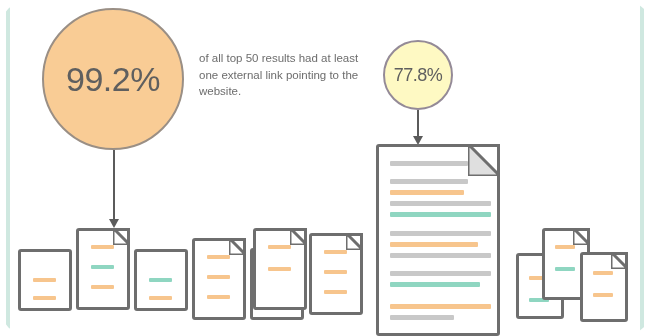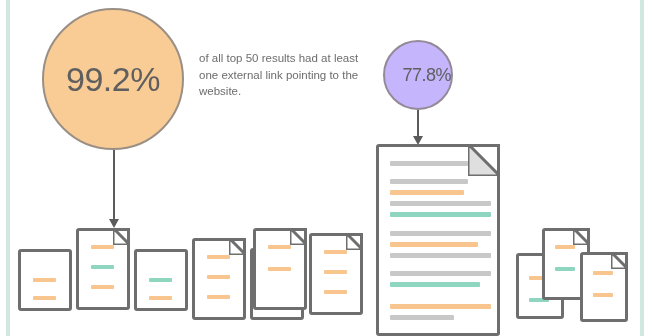--- a/index.html
+++ b/index.html
@@ -11,20 +11,21 @@
   body {
     font-family: "Liberation Sans", sans-serif;
   }
 
   #infographic {
     position: relative;
     width: 652px;
     height: 336px;
     background: #ffffff;
     overflow: hidden;
+    border-radius: 29px;
   }
 
   
   .edge-rule {
     position: absolute;
     top: 0;
     width: 4px;
     height: 336px;
     background: #cfe8e0;
   }
@@ -52,23 +53,22 @@
     left: 42px;  top: 8px;
     width: 142px; height: 142px;
     background: #f9cc95;
     border-color: #9a8f85;
   }
   #circle-primary .pct { font-size: 34px; }
 
   #circle-secondary {
     left: 383px; top: 40px;
     width: 70px;  height: 70px;
-    background: #c4b5fd;
+    background: #fef9c3;
     border-color: #948a97;
-    justify-content: flex-end;
   }
   #circle-secondary .pct { font-size: 18px; }
 
   
   .caption {
     position: absolute;
     color: #6d6d6d;
     font-size: 11.5px;
     line-height: 16.5px;
     white-space: pre-line;

